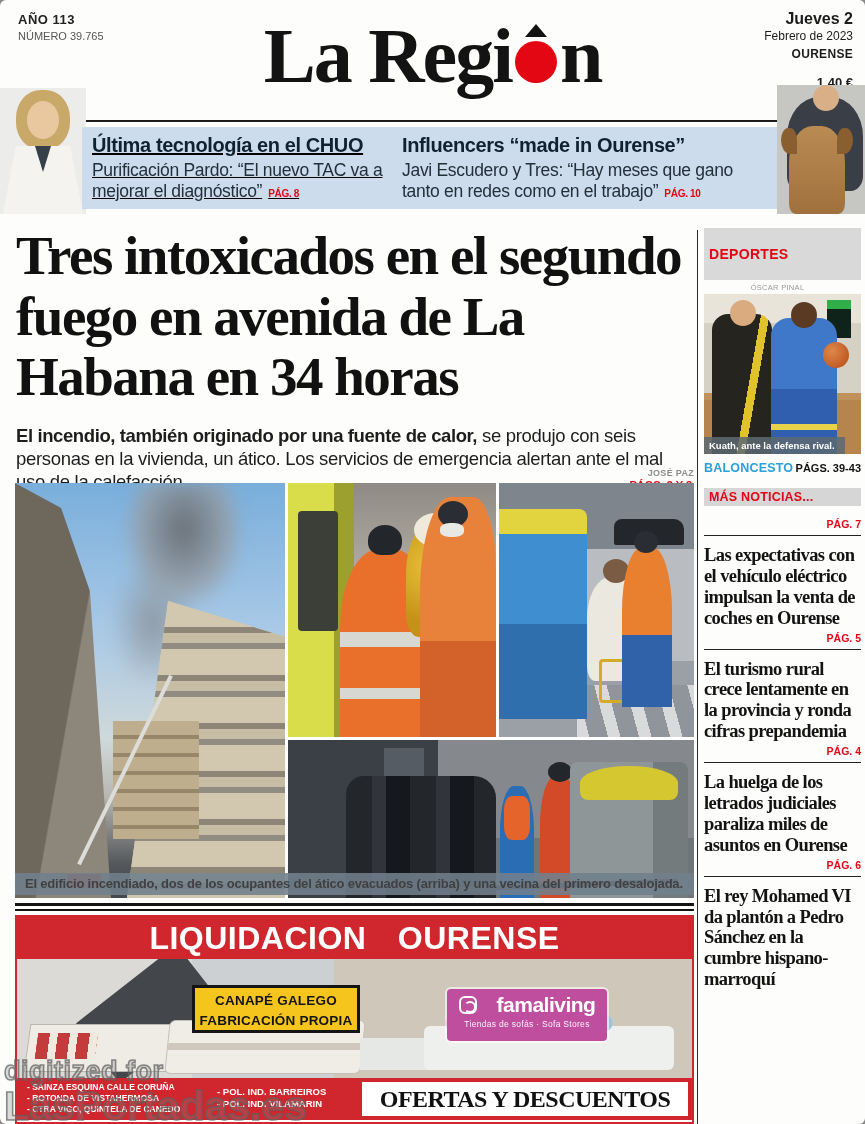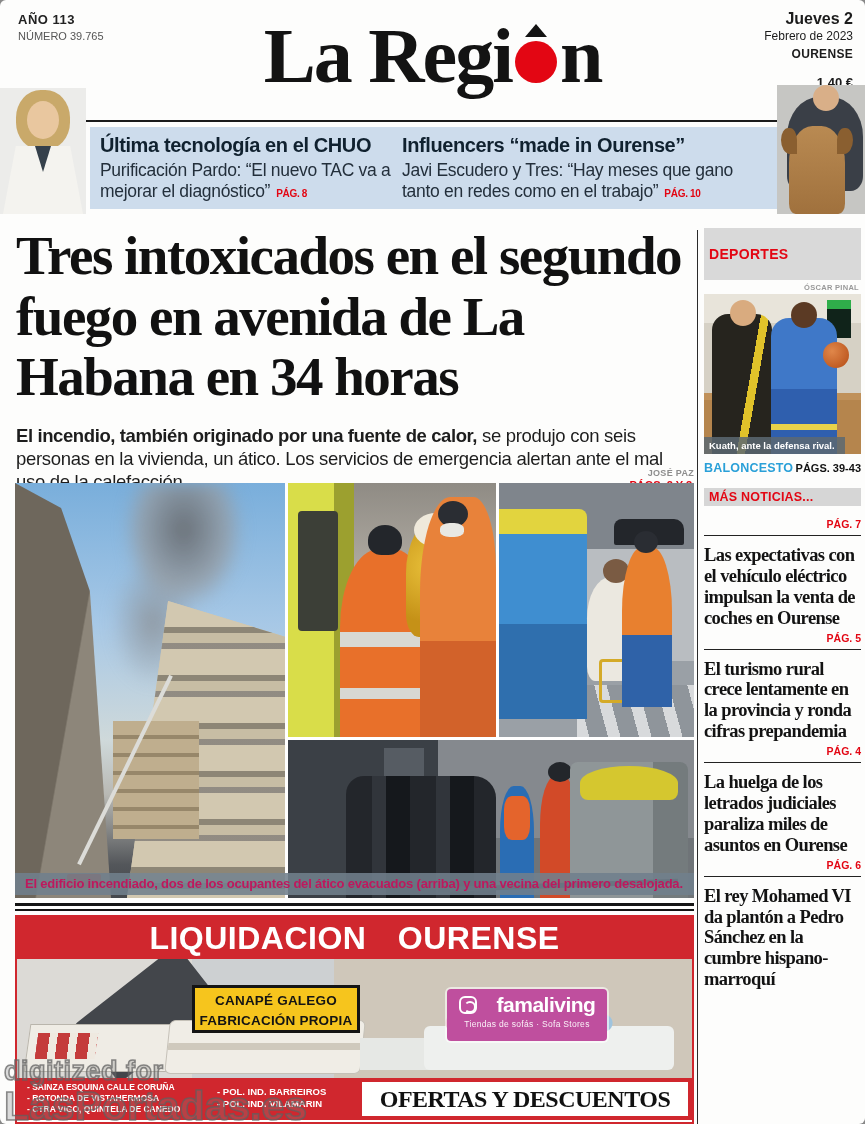--- a/index.html
+++ b/index.html
@@ -25,21 +25,21 @@
          border-bottom:13px solid #131313;}
   .mast-right{position:absolute;right:12px;top:10px;width:120px;text-align:right;color:#1c1c1c;}
   .mast-day{font-size:16px;font-weight:bold;}
   .mast-date{font-size:12px;margin-top:1px;}
   .mast-city{font-size:12px;font-weight:bold;margin-top:4px;letter-spacing:.3px;}
   .mast-price{font-size:13px;font-weight:bold;margin-top:14px;}
   .mast-rule{position:absolute;left:0;right:0;top:120px;height:2px;background:#1c1c1c;}
 
   
   .teaser-box{position:absolute;top:127px;height:82px;background:var(--teaser-bg);padding:7px 10px 6px;}
-  .tz1{left:90px;width:347px;}
+  .tz1{left:82px;width:347px;text-decoration:underline;}
   .tz2{left:392px;width:385px;}
   .teaser-title{font-size:20px;font-weight:bold;color:#10212f;letter-spacing:-.4px;}
   .teaser-body{font-size:17.5px;color:#232f3b;letter-spacing:-.3px;line-height:1.18;margin-top:3px;}
   .teaser-page{font-size:10px;font-weight:bold;color:var(--accent-red);margin-left:6px;}
   .tphoto{position:absolute;overflow:hidden;}
   .tp-doctor{left:0;top:88px;width:86px;height:126px;background:#ececea;}
   .tp-doctor .hair{position:absolute;left:16px;top:2px;width:54px;height:60px;background:#c9a96a;border-radius:46%;}
   .tp-doctor .face{position:absolute;left:27px;top:13px;width:32px;height:38px;background:#e9c79f;border-radius:50%;}
   .tp-doctor .coat{position:absolute;left:3px;bottom:0;width:80px;height:68px;background:#f4f3ef;
        clip-path:polygon(16% 0,84% 0,100% 100%,0 100%);}
@@ -121,21 +121,21 @@
   .medic4{position:absolute;left:212px;top:46px;width:34px;height:112px;background:#2a6db4;border-radius:40% 40% 0 0;}
   .medic4::before{content:"";position:absolute;left:4px;top:10px;width:26px;height:44px;background:#e4642c;border-radius:30%;}
   .medic5{position:absolute;left:252px;top:36px;width:38px;height:122px;background:#d24a28;border-radius:40% 40% 0 0;}
   .medic5::before{content:"";position:absolute;left:8px;top:-14px;width:24px;height:20px;background:#23262b;border-radius:50%;}
   .blanket-w{position:absolute;left:286px;top:92px;width:52px;height:64px;background:#e9e6df;border-radius:45% 45% 20% 20%;}
   .bin{position:absolute;right:6px;top:22px;width:118px;height:136px;background:linear-gradient(90deg,#8f9698 0 70%,#747b7d 70%);border-radius:8px 8px 0 0;}
   .bin::before{content:"";position:absolute;left:10px;top:4px;width:98px;height:34px;background:#d5c72f;border-radius:50% 50% 8px 8px;}
   .hose{position:absolute;left:150px;bottom:10px;width:240px;height:5px;background:#2a2d31;transform:rotate(-2deg);}
 
   .caption-bar{position:absolute;left:0;right:0;bottom:3px;height:22px;line-height:22px;
-      background:rgba(113,128,140,.88);color:#be185d;font-size:13px;font-weight:bold;
+      background:rgba(113,128,140,.88);color:#404040;font-size:13px;font-weight:bold;
       padding-left:10px;letter-spacing:-.2px;}
 
   .double-rule{position:absolute;left:15px;top:903px;width:679px;height:8px;
       border-top:3px solid #141414;border-bottom:2px solid #141414;}
 
   
   .ad{position:absolute;left:15px;top:915px;width:679px;height:209px;border:2px solid var(--ad-red);background:#fff;}
   .ad-banner{height:42px;background:var(--ad-red);color:#fff;text-align:center;
       font-size:32px;font-weight:bold;line-height:42px;letter-spacing:.5px;word-spacing:22px;}
   .ad-middle{position:relative;height:119px;overflow:hidden;
@@ -169,21 +169,21 @@
   .addr-left{left:10px;font-size:8.5px;}
   .addr-mid{left:200px;font-size:9.5px;top:8px;}
   .offers{position:absolute;left:345px;right:4px;top:4px;bottom:4px;background:#fff;color:#111;
       font-family:"Liberation Serif","DejaVu Serif",serif;font-weight:bold;font-size:24px;
       text-align:center;line-height:34px;letter-spacing:-.5px;}
 
   
   .vline{position:absolute;left:697px;top:230px;bottom:0;width:1px;background:#2a2a2a;}
   .sidebar{position:absolute;left:704px;top:228px;width:157px;}
   .sb-bar{background:#d9d9d9;padding:18px 5px;font-size:14px;font-weight:bold;color:var(--accent-red);letter-spacing:.3px;}
-  .sb-credit{text-align:right;font-size:7.5px;font-weight:bold;color:#999;margin:3px 2px 2px 0;letter-spacing:.3px;}
+  .sb-credit{text-align:center;font-size:7.5px;font-weight:normal;color:#999;margin:3px 10px 2px 0;letter-spacing:.3px;}
   .bb-photo{position:relative;height:160px;overflow:hidden;
       background:linear-gradient(180deg,#e8e4da 0 18%,#d6d1c5 18% 62%,#c0915a 62% 66%,#b5854d 66% 100%),
                  repeating-linear-gradient(90deg,rgba(255,255,255,.12) 0 10px,rgba(0,0,0,0) 10px 26px);}
   .scoreboard{position:absolute;right:10px;top:6px;width:24px;height:38px;background:#10231a;border-top:9px solid #2fae4a;}
   .player-l{position:absolute;left:8px;top:20px;width:60px;height:140px;border-radius:16px 16px 0 0;
       background:linear-gradient(100deg,#26241e 0 58%,#e0c22a 58% 68%,#26241e 68%);}
   .player-l::before{content:"";position:absolute;left:18px;top:-14px;width:26px;height:26px;background:#d9ab7f;border-radius:50%;}
   .player-r{position:absolute;right:24px;top:24px;width:66px;height:136px;border-radius:18px 18px 0 0;
       background:linear-gradient(180deg,#3f78c8 0 52%,#2f5fae 52% 78%,#e8d24a 78% 82%,#2f5fae 82%);}
   .player-r::before{content:"";position:absolute;left:20px;top:-16px;width:26px;height:26px;background:#5b3a24;border-radius:50%;}

